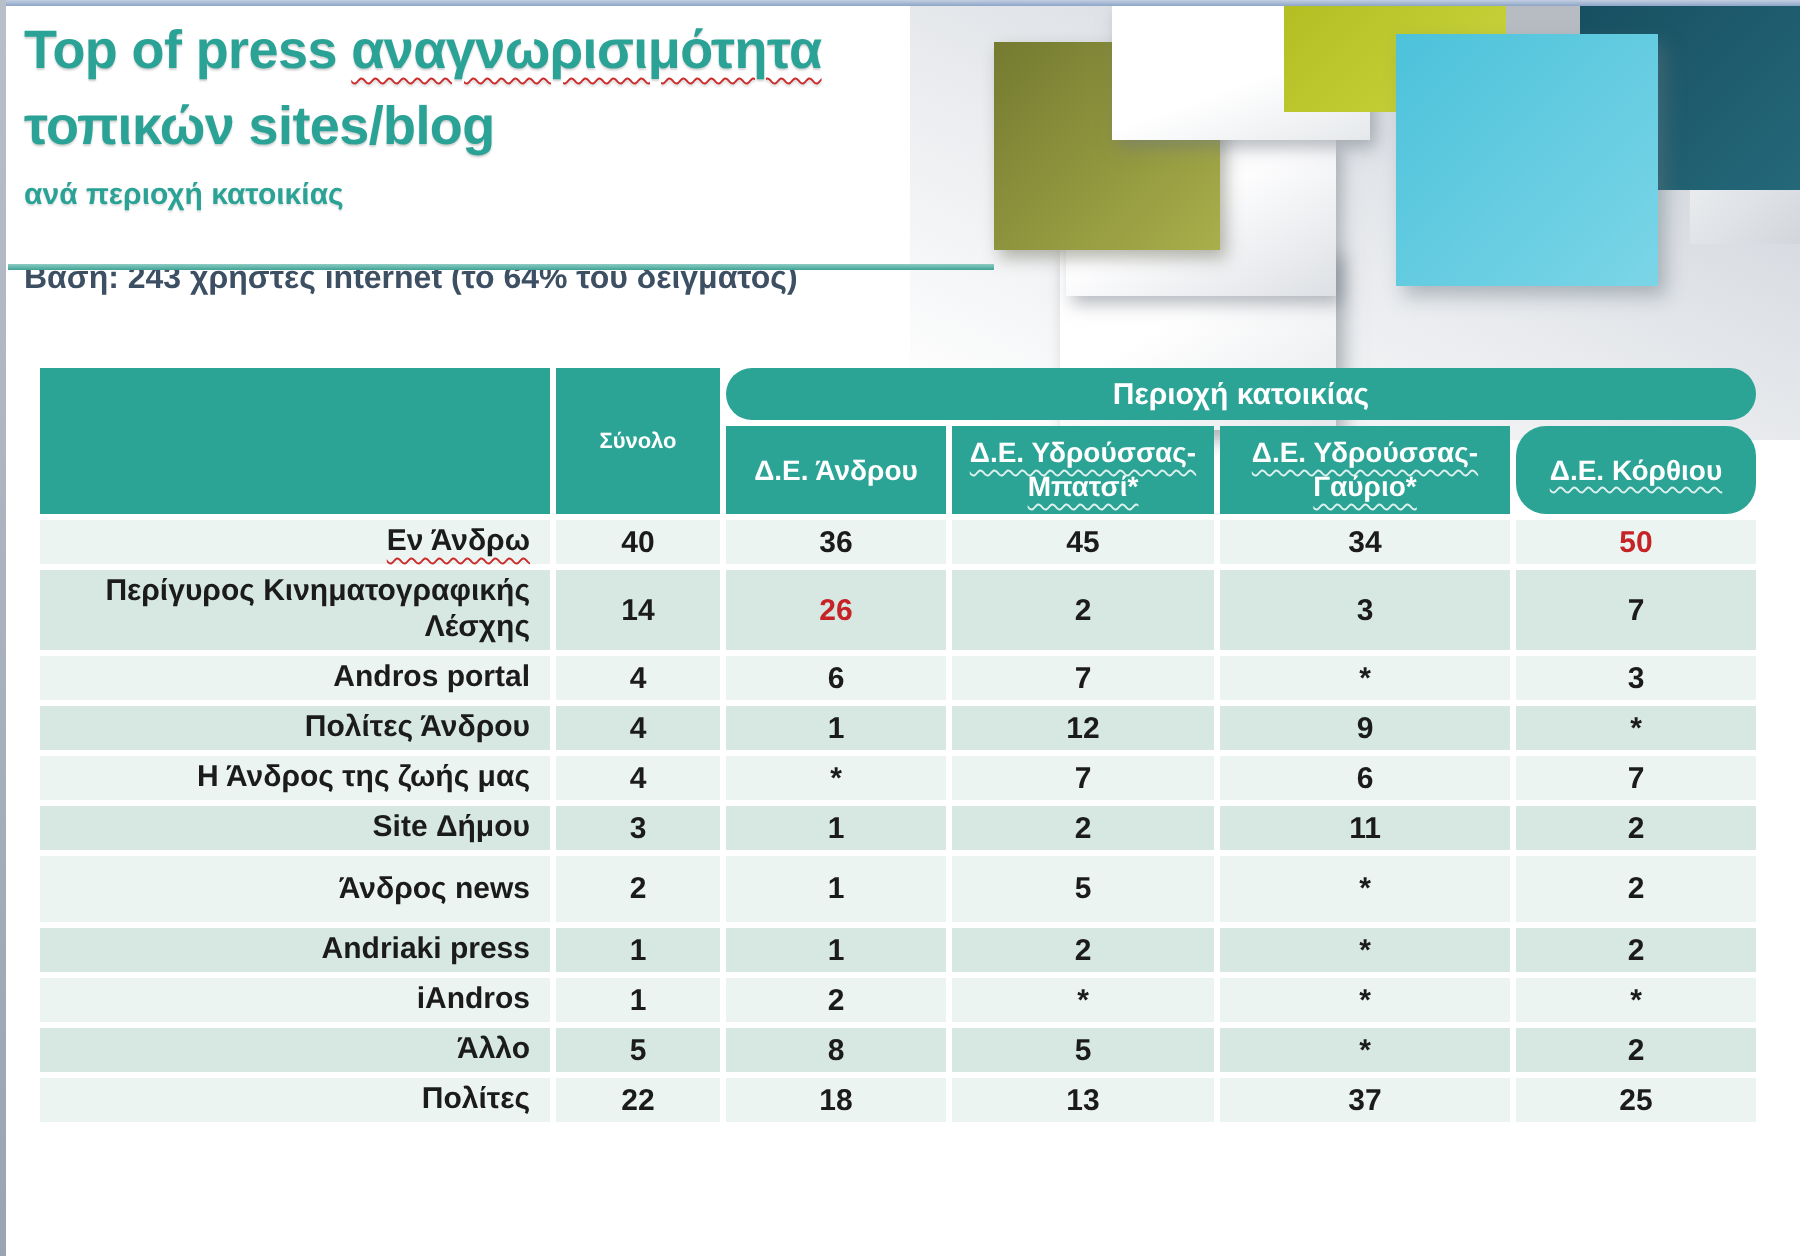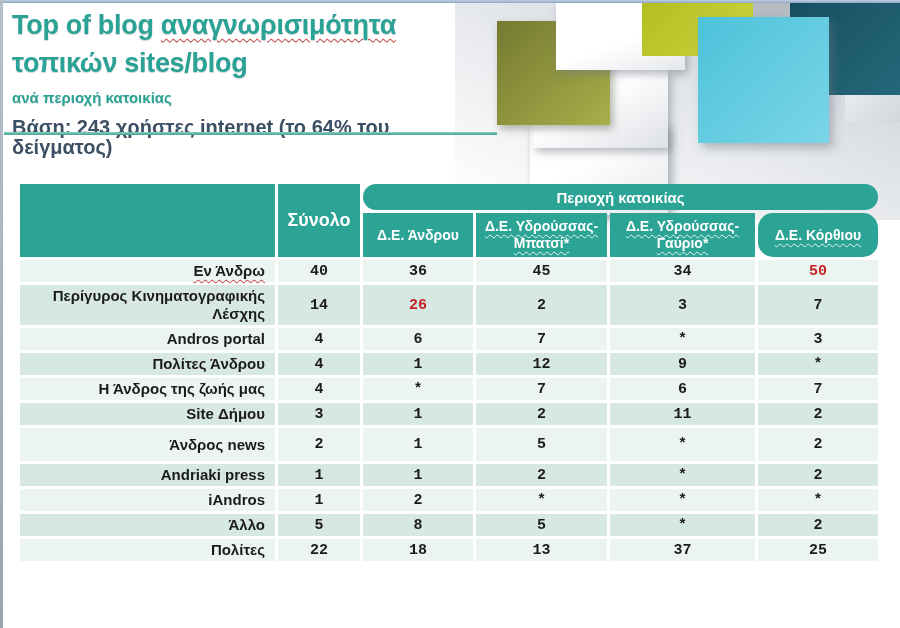--- a/index.html
+++ b/index.html
@@ -41,46 +41,46 @@
     background:linear-gradient(135deg,#4cc2da,#7bd5e7); box-shadow:4px 5px 9px rgba(100,118,128,.45);}
 
   
   .title-block{position:absolute; left:12px; top:6px; z-index:10; width:480px;}
   .title{font-size:27px; font-weight:700; color:var(--titleTeal); line-height:38px;
     letter-spacing:-0.3px; text-shadow:0 1px 1px rgba(0,0,0,.18);}
   .sq-red-wavy{text-decoration-line:underline; text-decoration-style:wavy;
     text-decoration-color:#cc2a2a; text-decoration-thickness:1px; text-underline-offset:4px;}
   .subtitle{font-size:15px; font-weight:700; color:var(--titleTeal); line-height:26px;
     margin-top:3px; text-shadow:0 1px 1px rgba(0,0,0,.12);}
-  .base-note{font-size:20px; font-weight:700; color:var(--noteInk); line-height:20px; margin-top:6px;}
+  .base-note{font-size:16px; font-weight:700; color:var(--noteInk); line-height:20px; margin-top:19px;}
   .title-divider{position:absolute; left:4px; top:132px; width:493px; height:3px; z-index:10;
     background:linear-gradient(#8ecdc4,#3fa295);}
 
   
   .andros-table{position:absolute; left:20px; top:184px; z-index:10;
     --cols:255px 82px 110px 131px 145px 120px;}
   .t-head{display:grid; grid-template-columns:var(--cols); grid-template-rows:26px 44px; gap:3px;}
   .h-cell{background:var(--accent); color:#ffffff; font-weight:700;
     display:flex; align-items:center; justify-content:center; text-align:center;}
   .h-corner{grid-area:1/1/3/2;}
-  .h-total{grid-area:1/2/3/3; font-size:18px;}
+  .h-total{grid-area:1/2/3/3; font-size:11px;}
   .h-group{grid-area:1/3/2/7; font-size:15px;border-radius:13px;}
   .h-region{grid-row:2; font-size:14px; line-height:17px; padding:2px 4px;}
   .h-r0{grid-column:3;} .h-r1{grid-column:4;} .h-r2{grid-column:5;} .h-r3{grid-column:6;border-radius:15px;}
   .sq-white{text-decoration-line:underline; text-decoration-style:wavy;
     text-decoration-color:rgba(255,255,255,.85); text-decoration-thickness:1px; text-underline-offset:3px;}
 
   .t-row{display:grid; grid-template-columns:var(--cols); gap:3px; margin-top:3px;}
   .cell{display:flex; align-items:center; min-height:21px; color:var(--ink);
     font-size:15px; font-weight:700;}
   .t-row.light .cell{background:var(--rowLight);}
   .t-row.dark  .cell{background:var(--rowDark);}
   .t-row.tall .cell{min-height:33px;}
   .cell.label{justify-content:flex-end; text-align:right; padding:2px 10px 2px 4px; line-height:18px;}
-  .cell.num{justify-content:center;font-family:Liberation Mono, monospace;}
+  .cell.num{justify-content:center;}
   .cell.num.red{color:var(--red);}
   .cell.label.sq-red{text-decoration-line:underline; text-decoration-style:wavy;
     text-decoration-color:#cc2a2a; text-decoration-thickness:1px; text-underline-offset:3px;}
 </style>
 </head>
 <body>
 
 <div class="slide">
 
   <div class="bg-right"></div>
@@ -90,21 +90,21 @@
   <div class="sq sq-gray-right"></div>
   <div class="sq sq-white-mid"></div>
   <div class="sq sq-olive"></div>
   <div class="sq sq-white-top"></div>
   <div class="sq sq-chartreuse"></div>
   <div class="sq sq-darkteal"></div>
   <div class="sq sq-cyan"></div>
 
   <div class="title-block">
     <div class="title">
-      <span>Top of blog </span><span class="sq-red-wavy">αναγνωρισιμότητα</span><br>
+      <span>Top of press </span><span class="sq-red-wavy">αναγνωρισιμότητα</span><br>
       <span>τοπικών sites/blog</span>
     </div>
     <div class="subtitle">ανά περιοχή κατοικίας</div>
     <div class="base-note">Βάση: 243 χρήστες internet (το 64% του δείγματος)</div>
   </div>
   <div class="title-divider"></div>
 
   <div class="andros-table">
     <div class="t-head">
       <div class="h-cell h-corner"></div>

